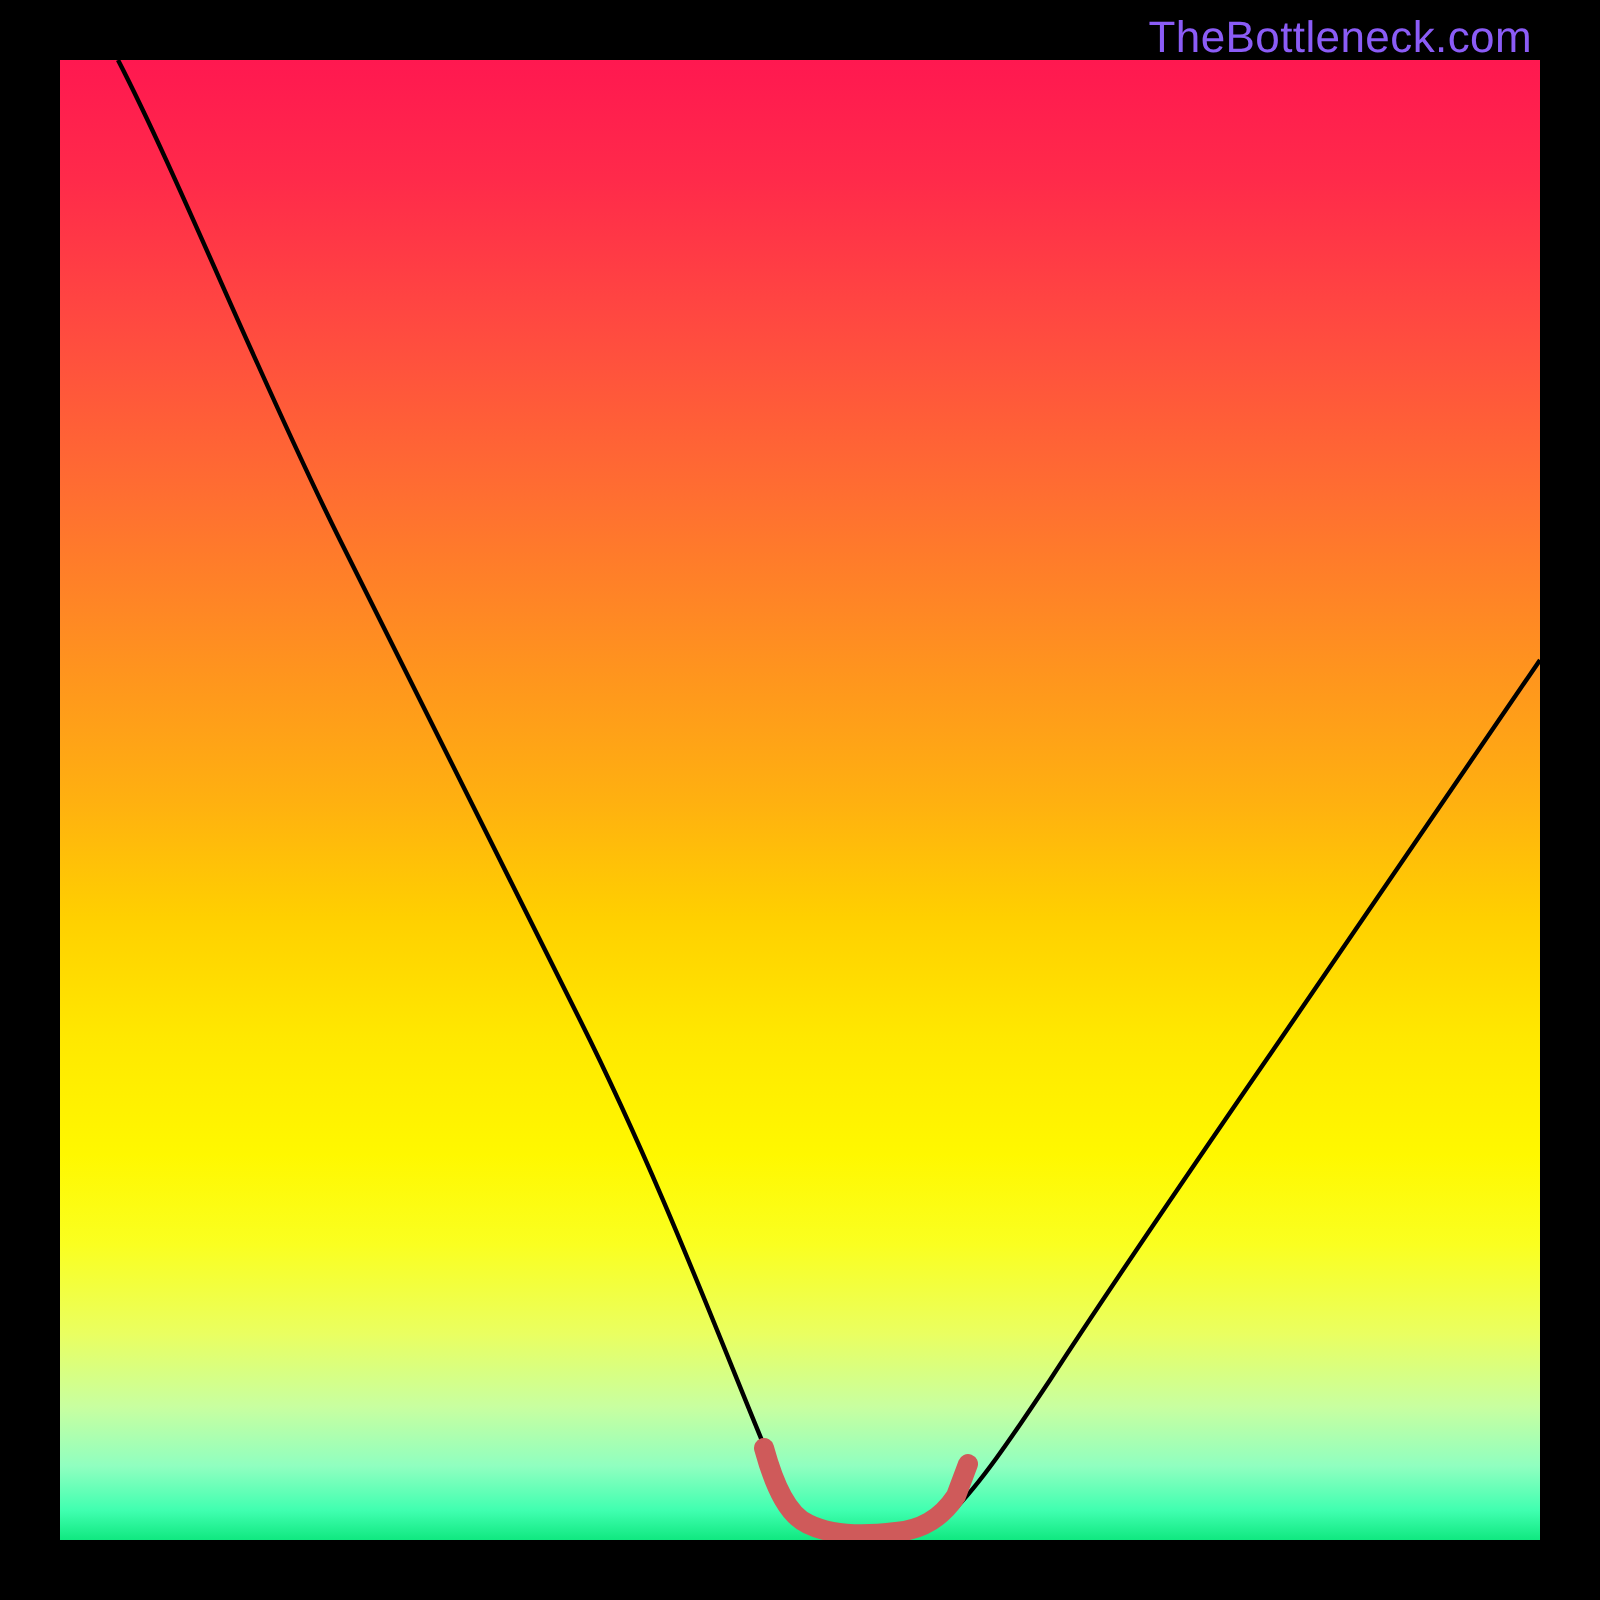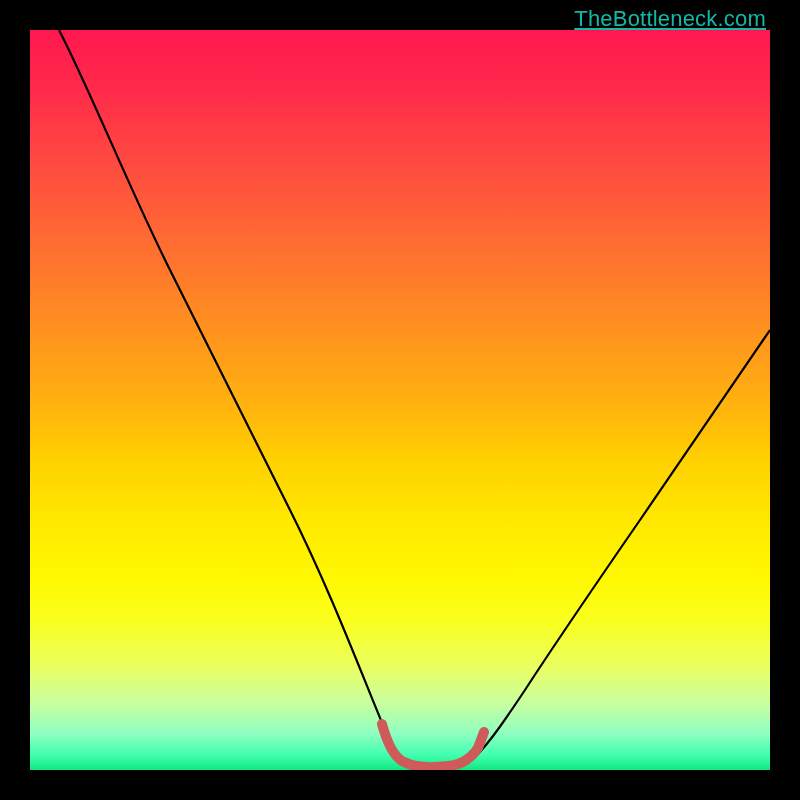--- a/index.html
+++ b/index.html
@@ -38,26 +38,25 @@
       #c8ffa0 91%,
       #90ffc0 95%,
       #40ffb0 98%,
       #10e880 100%
     );
   }
   .watermark {
     position: absolute;
     top: 6px;
     right: 34px;
-    color: #14b8a6;
+    color: #8b5cf6;
     font-size: 22px;
     font-weight: normal;
     z-index: 10;
     letter-spacing: 0.2px;
-    text-decoration: underline;
   }
   svg.curves {
     position: absolute;
     top: 0; left: 0;
     width: 740px;
     height: 740px;
   }
 </style>
 </head>
 <body>

